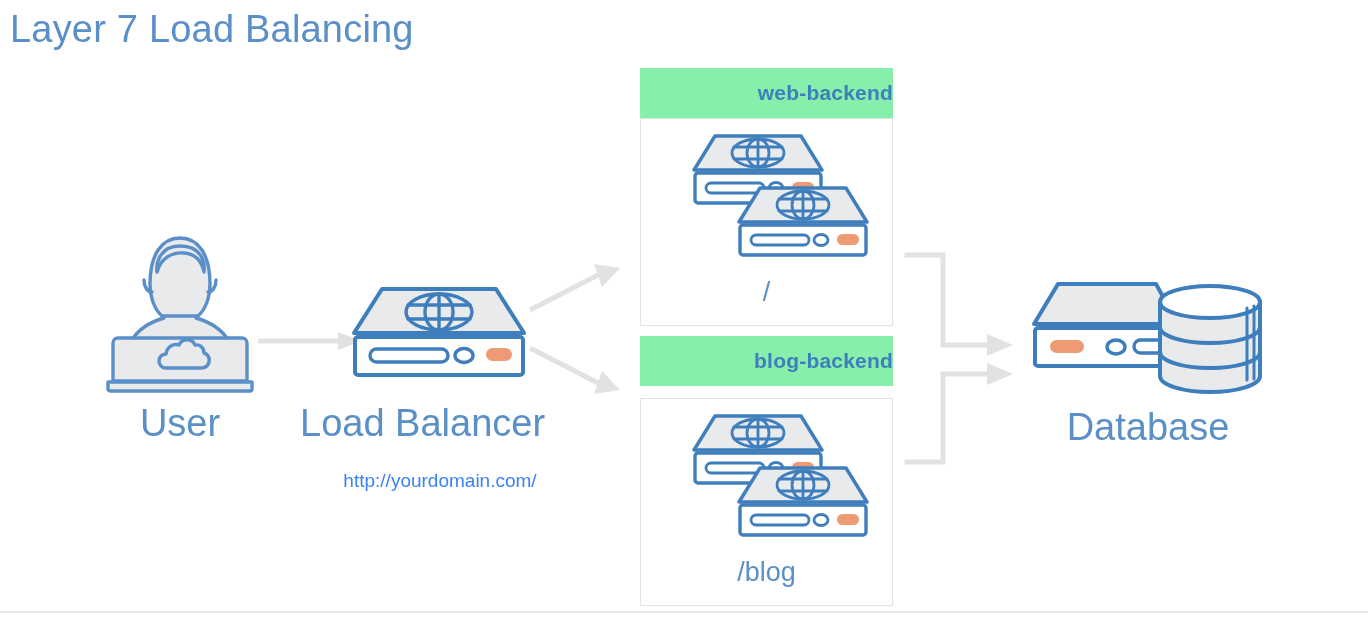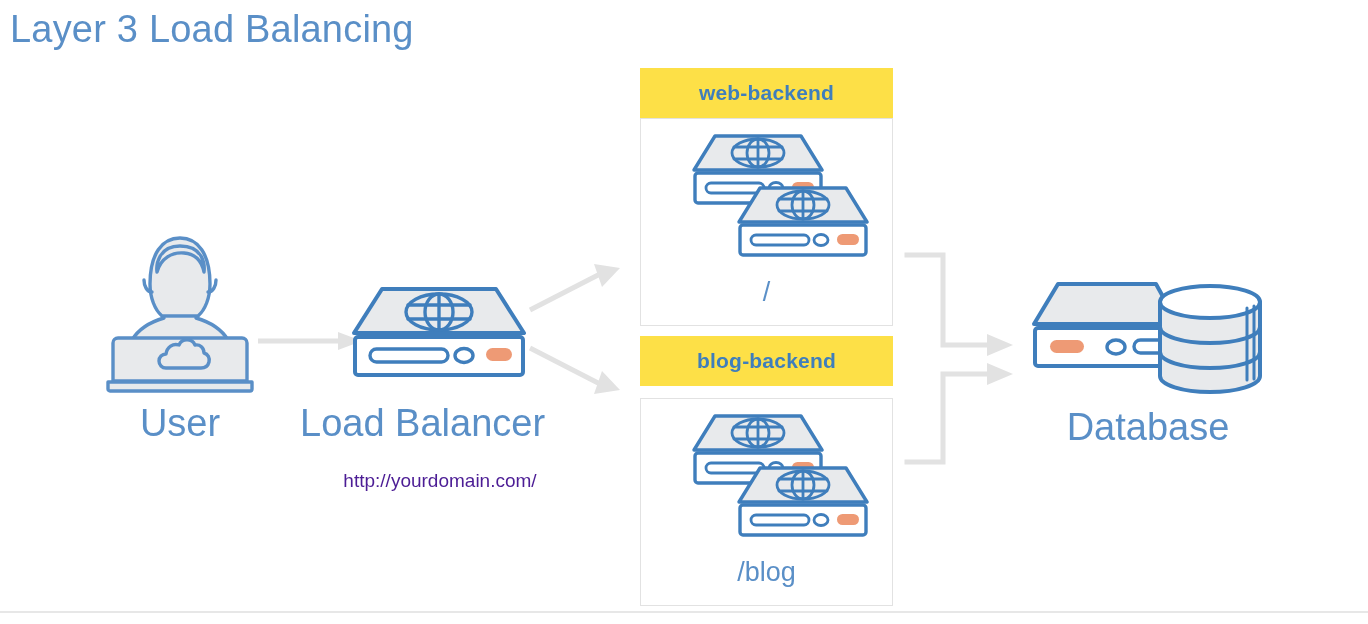--- a/index.html
+++ b/index.html
@@ -14,49 +14,49 @@
     position:absolute;left:10px;top:8px;
     font-size:38px;color:#5a8fc7;font-weight:400;
     letter-spacing:.2px;white-space:nowrap;
   }
   .node-label{
     position:absolute;text-align:center;
     color:#5a8fc7;font-size:38px;font-weight:400;white-space:nowrap;
   }
   .url-label{
     position:absolute;text-align:center;
-    color:#4c1d95;font-size:19px;white-space:nowrap;
+    color:#3b82f6;font-size:19px;white-space:nowrap;
   }
   .box{
     position:absolute;background:#ffffff;
     border:1px solid #e2e2e2;box-sizing:border-box;
   }
   .box-head{
-    position:absolute;background:#fde047;box-sizing:border-box;
-    display:flex;align-items:center;justify-content:center;
+    position:absolute;background:#86efac;box-sizing:border-box;
+    display:flex;align-items:center;justify-content:flex-end;
   }
   .box-head span{
     color:#3f7ebc;font-size:21px;font-weight:bold;letter-spacing:.2px;
   }
   .path-label{
     position:absolute;width:100%;text-align:center;
     color:#5a8fc7;font-size:27px;white-space:nowrap;
   }
   .svg-abs{position:absolute;overflow:visible;}
   .bottom-rule{
     position:absolute;left:0;top:611px;width:1368px;height:2px;
     background:#e7e7e7;
   }
 </style>
 </head>
 <body>
 
 <div id="stage">
 
-  <div id="title">Layer 3 Load Balancing</div>
+  <div id="title">Layer 7 Load Balancing</div>
 
   <svg class="svg-abs" style="left:104px;top:222px;" width="152" height="170" viewBox="0 0 152 170">
     <g fill="#e8eaec" stroke="#5a8fc7" stroke-width="3.4" stroke-linejoin="round" stroke-linecap="round">
       <path d="M46 62 C46 32 58 16 76 16 C94 16 106 32 106 62 C106 76 101 88 94 94 L58 94 C51 88 46 76 46 62 Z"></path>
       <path d="M40 58 C40 64 43 70 48 70" fill="none"></path>
       <path d="M112 58 C112 64 109 70 104 70" fill="none"></path>
       <path d="M53 50 C57 36 68 30 80 31 C92 32 98 40 100 50 C101 42 99 24 76 24 C55 24 52 42 53 50 Z"></path>
       <path d="M60 96 C46 100 34 108 28 118 L124 118 C118 108 106 100 92 96"></path>
       <path d="M14 116 h124 a5 5 0 0 1 5 5 v38 H9 v-38 a5 5 0 0 1 5 -5 Z"></path>
       <path d="M4 160 h144 v7 a2 2 0 0 1 -2 2 H6 a2 2 0 0 1 -2 -2 Z"></path>

